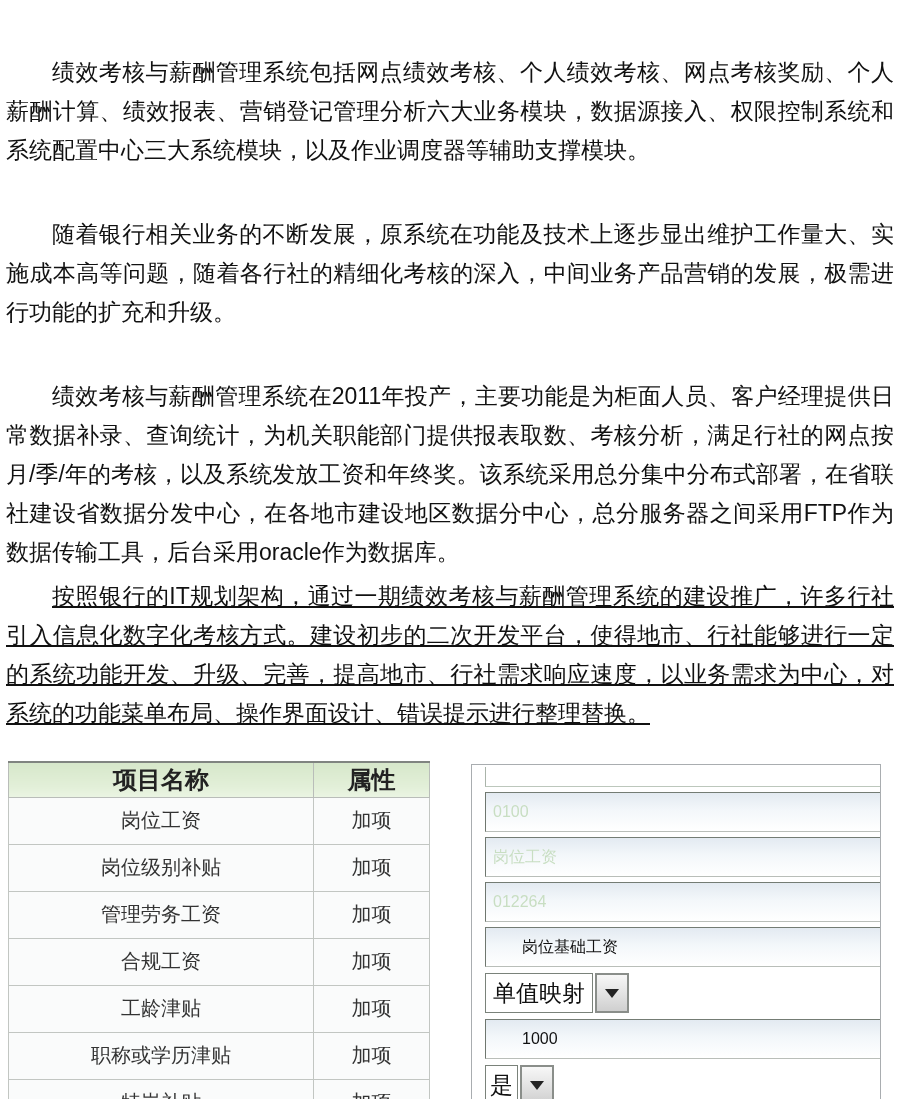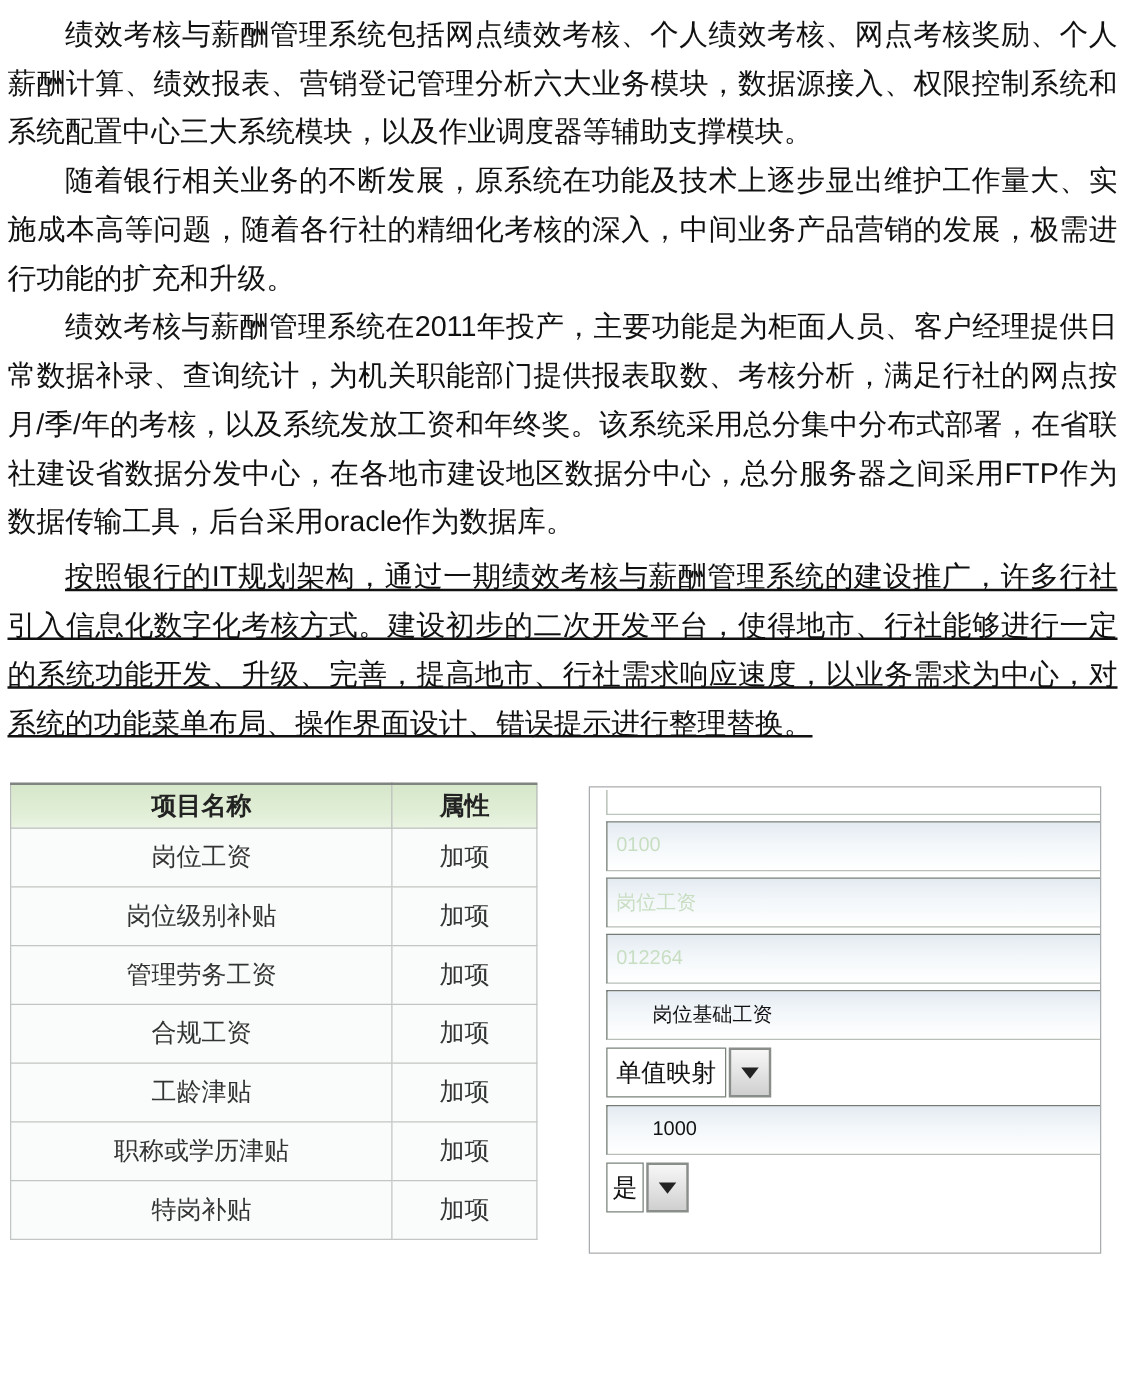--- a/index.html
+++ b/index.html
@@ -1,28 +1,28 @@
 <!DOCTYPE html>
 <html><head>
 <meta charset="utf-8">
 <style>
   * { margin:0; padding:0; box-sizing:border-box; }
   html,body { width:900px; height:1099px; background:#ffffff; font-family:"Liberation Sans",sans-serif; }
   .doc-text { padding:8px 6px 0 6px; color:#111111; }
-  .para { font-size:23px; line-height:39px; text-align:justify; text-indent:2em; color:#111111; }
+  .para { font-size:23px; line-height:39px; text-align:justify; text-indent:2em; color:#111111;margin-top:45px; }
   .para.p3 { }
   .para.p4 { margin-top:5px;text-decoration:underline; }
 
   .bottom-area { display:flex; align-items:flex-start; margin:28px 0 0 8px; gap:41px; }
 
   
   .salary-table { border-collapse:collapse; width:422px; border:1px solid #9a9e9a; border-top:2px solid #808480; background:#fafbfb; }
   .salary-table th {
     height:35px; background:linear-gradient(180deg,#d6e7ca 0%,#e2efd8 70%,#eaf4e2 100%);
-    border:1px solid #b9bdb9; font-size:20px; font-weight:bold; color:#222222; text-align:center;
+    border:1px solid #b9bdb9; font-size:24px; font-weight:bold; color:#222222; text-align:center;
   }
   .salary-table td {
     height:47px; border:1px solid #c2c6c2; background:#fafbfb;
     font-size:20px; color:#333333; text-align:center;
   }
   .salary-table .col-name { width:306px; }
   .salary-table .col-attr { width:116px; }
 
   
   .form-panel {
@@ -34,21 +34,21 @@
     width:396px; height:40px; margin-bottom:5px;
     border:1px solid; border-color:#747c74 #b9beb9 #b9beb9 #6f776f;
     background:linear-gradient(180deg,#e3eaf1 0%,#f3f7fa 45%,#ffffff 100%);
     display:flex; align-items:center; padding:0 7px; font-size:16px;
   }
   .field.disabled { color:#c8dec2; }
   .field.enabled { color:#111111;padding-left:36px; }
   .combo-row { display:flex; align-items:center; margin-bottom:5px; height:42px; }
   .combo-text {
     height:40px; border:1px solid #7a827a; background:#ffffff; color:#111111;
-    display:flex; align-items:center; padding:0 7px; font-size:20px;
+    display:flex; align-items:center; padding:0 7px; font-size:23px;
   }
   .combo-text.wide { min-width:92px; }
   .combo-text.narrow { min-width:28px; justify-content:center; padding:0 4px; }
   .combo-btn {
     width:34px; height:40px; margin-left:2px; border:2px solid #8a8e8a;
     background:linear-gradient(180deg,#f7f7f7 0%,#e2e2e2 55%,#cfcfcf 100%);
     display:flex; align-items:center; justify-content:center; cursor:pointer;
   }
   .tri-down { width:0; height:0; border-left:7px solid transparent; border-right:7px solid transparent; border-top:9px solid #232323; }
 </style>

